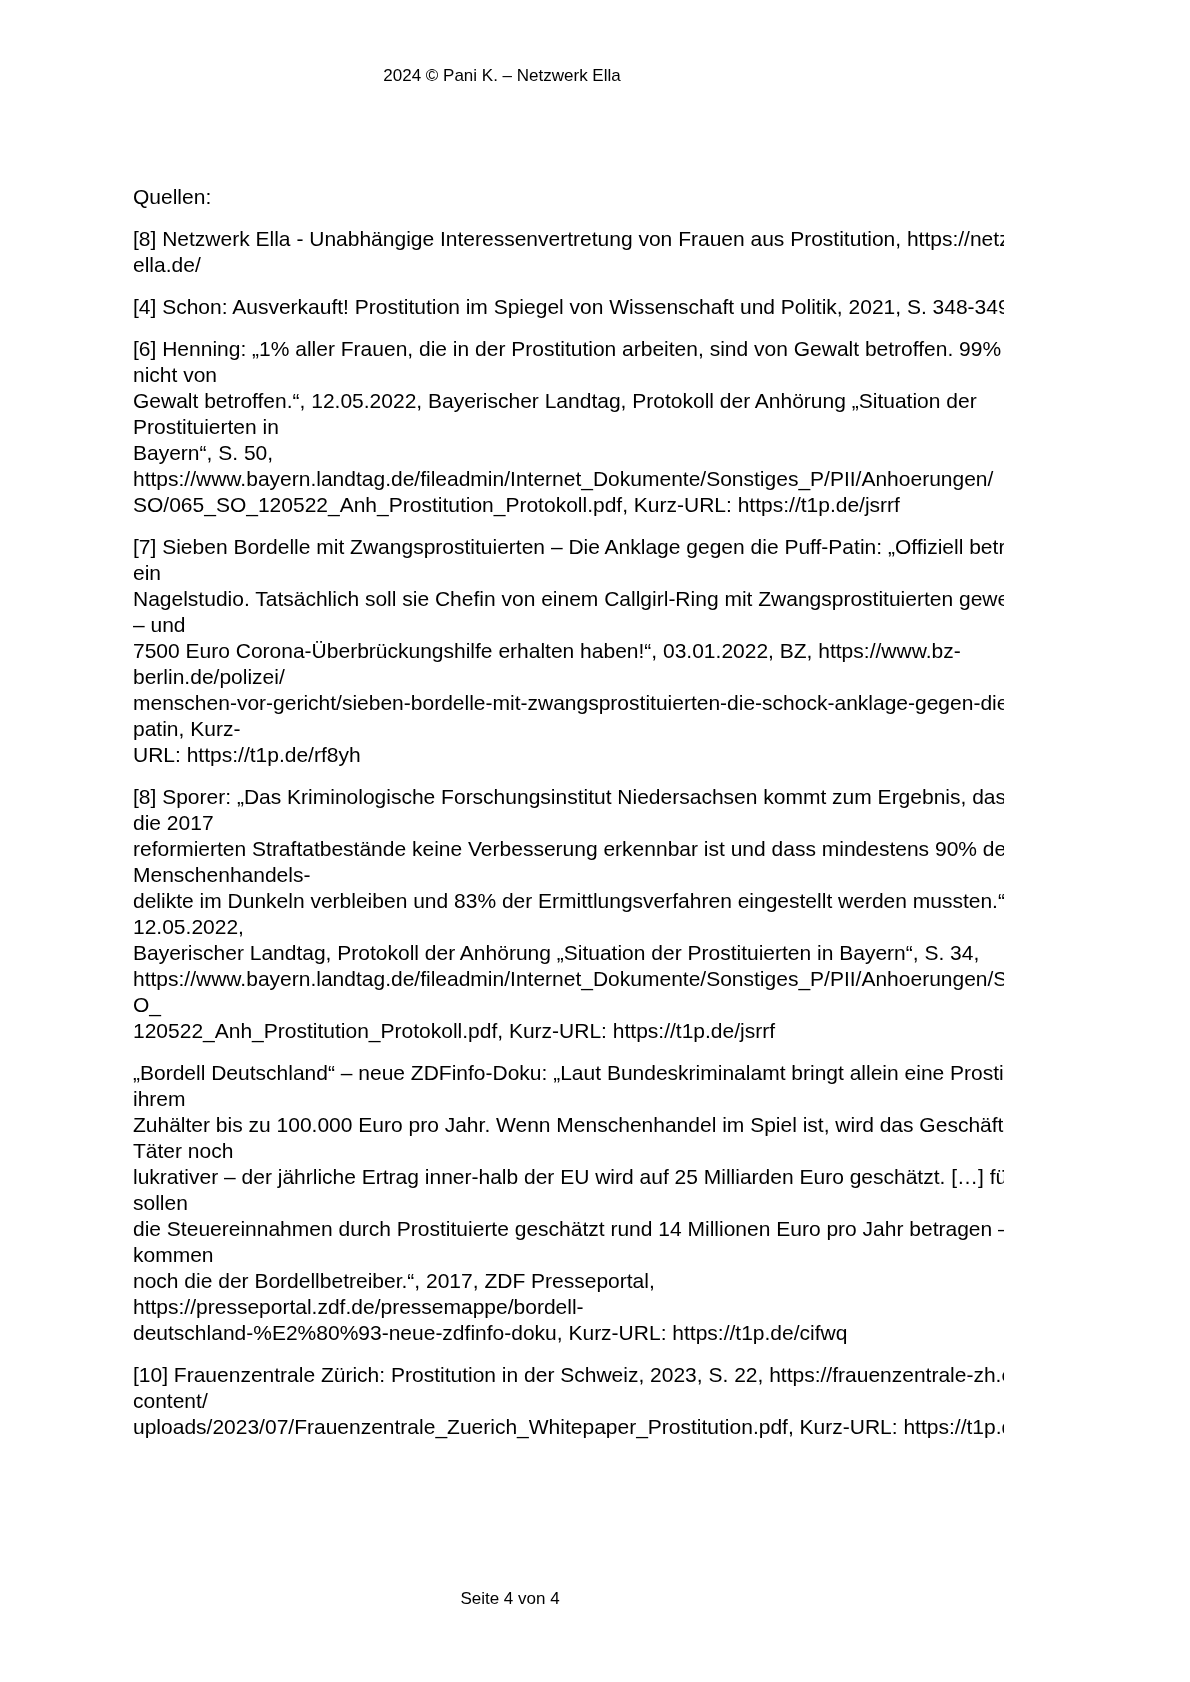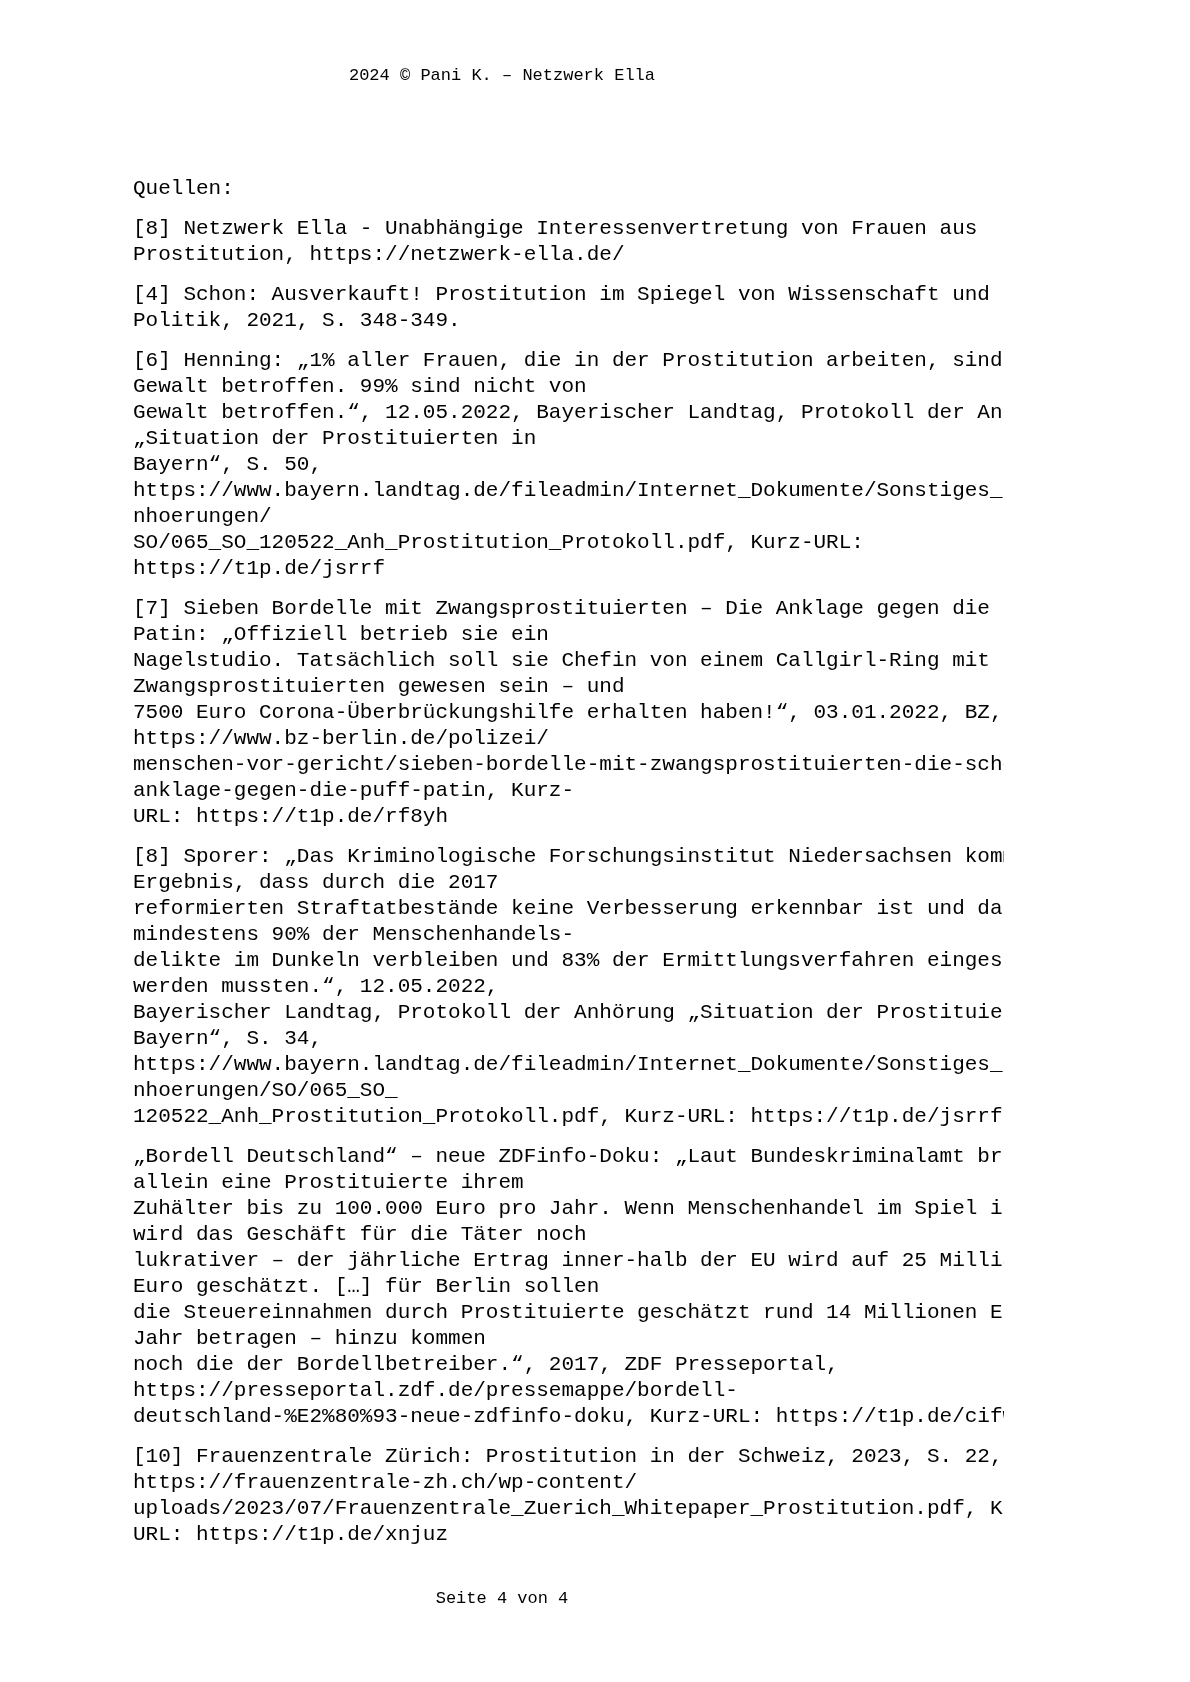--- a/index.html
+++ b/index.html
@@ -6,21 +6,21 @@
     margin: 0;
     padding: 0;
     background: #ffffff;
   }
   .page {
     position: relative;
     width: 1004px;
     height: 1682px;
     background: #ffffff;
     color: #000000;
-    font-family: Liberation Mono, monospace;
+    font-family: Liberation Sans, sans-serif;
     overflow: hidden;
   }
   .page-header {
     position: absolute;
     top: 66px;
     left: 0;
     width: 100%;
     text-align: center;
     font-size: 17px;
     line-height: 20px;
@@ -28,28 +28,28 @@
   .content {
     position: absolute;
     top: 168px;
     left: 133px;
     width: 960px;
     font-size: 21px;
     line-height: 26px;
     text-align: left;
   }
   .content p {
-    margin: 8px 0 14px 0;
+    margin: 16px 0 14px 0;
     white-space: pre-wrap;
     overflow-wrap: break-word;
   }
   .page-footer {
     position: absolute;
     top: 1589px;
-    left: 0;
+    left: 8px;
     width: 100%;
     text-align: center;
     font-size: 17px;
     line-height: 20px;
   }
 </style>
 </head>
 <body>
 
 <div class="page">

